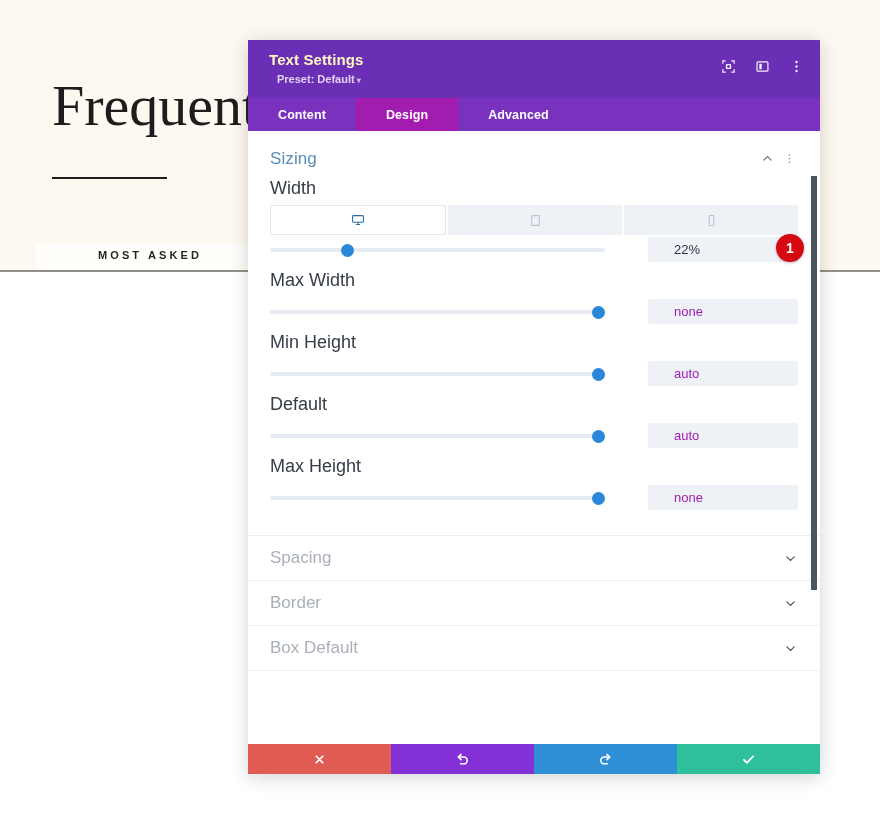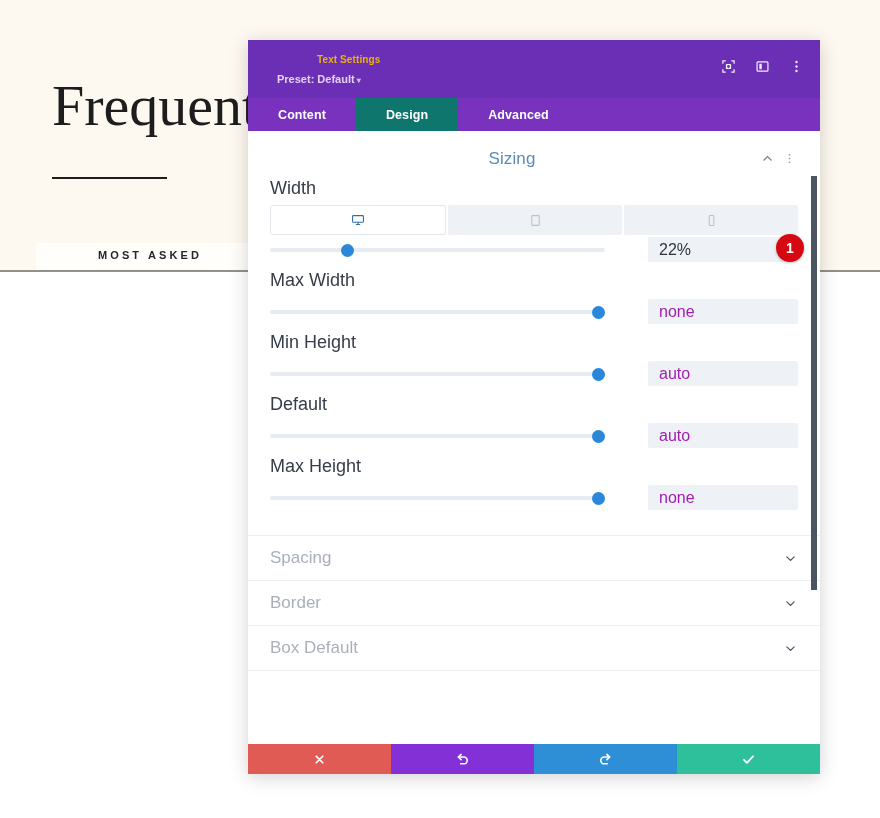--- a/index.html
+++ b/index.html
@@ -61,22 +61,22 @@
     overflow: hidden;
   }
   .m-header {
     background: #6b2fb5;
     height: 58px;
     position: relative;
     flex: 0 0 auto;
     padding: 10px 16px 0 21px;
   }
   .m-title {
-    color: #eab308; font-size: 10px; font-weight: 700;
-    letter-spacing: .1px; line-height: 19px; margin-left: 48px;
+    color: #fef9c3; font-size: 15px; font-weight: 700;
+    letter-spacing: .1px; line-height: 19px;
   }
   .m-preset {
     color: #e3d2f5; font-size: 11px; font-weight: 700;
     margin-top: 3px; line-height: 14px; cursor: pointer; padding-left: 8px;
   }
   .m-preset .caret { font-size: 8px; margin-left: 2px; opacity: .85; }
   .m-header-icons {
     position: absolute; right: 14px; top: 16px;
     display: flex; align-items: center; gap: 14px;
   }
@@ -92,36 +92,35 @@
     height: 33px;
     display: flex; align-items: stretch;
     flex: 0 0 auto;
   }
   .m-tab {
     padding: 0 30px;
     display: flex; align-items: center;
     color: #fff; font-size: 12.5px; font-weight: 700;
     cursor: pointer; letter-spacing: .1px;
   }
-  .m-tab.active { background: #0f766e; }
+  .m-tab.active { background: #a21caf; }
 
   .m-body {
     flex: 1 1 auto;
     background: #fff;
     position: relative;
     overflow: hidden;
   }
 
   
   .sec-open { padding: 0 22px 0 22px; }
   .sec-head {
     display: flex; align-items: center;
     height: 42px;
     padding-top: 13px;
-    text-align: center;
   }
   .sec-head-title {
     flex: 1 1 auto;
     color: #5a8cb5; font-size: 17px; font-weight: 400;
     letter-spacing: .1px;
   }
   .sec-head-ico {
     width: 18px; height: 18px; cursor: pointer;
     display: flex; align-items: center; justify-content: center;
     margin-left: 4px;
@@ -175,22 +174,22 @@
     border-radius: 50%;
     background: #2b87da;
     cursor: grab;
   }
   .slider-val {
     position: absolute; right: 0; top: 2px;
     width: 150px; height: 25px;
     background: #eef1f6;
     border-radius: 2px;
     display: flex; align-items: center;
-    padding: 0 11px;
-    font-size: 16px;
+    padding: 0 26px;
+    font-size: 13px;
     cursor: text;
   }
   .slider-val.filled { color: #2f3640; }
   .slider-val.placeholder { color: #a21caf; }
 
   
   .sec-closed {
     height: 45px;
     border-top: 1px solid #eceff3;
     display: flex; align-items: center;

